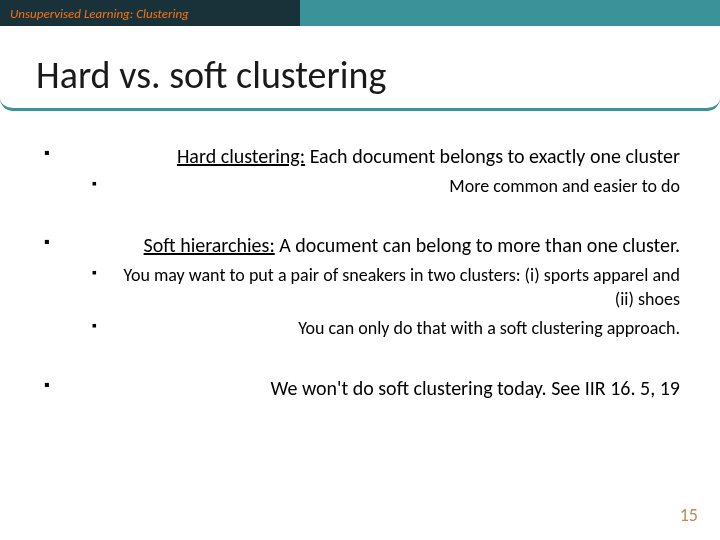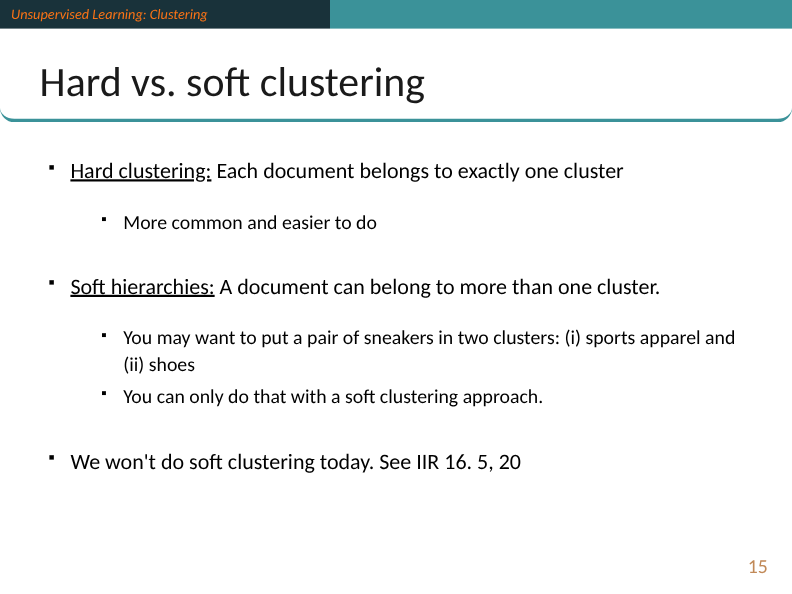--- a/index.html
+++ b/index.html
@@ -6,23 +6,23 @@
     html, body { width: 720px; height: 540px; font-family: Calibri, "Segoe UI", Arial, sans-serif; background: #fff; color: #000; }
     .slide { width: 720px; height: 540px; position: relative; background: #fff; }
     .topbar { display: flex; width: 100%; height: 26px; }
     .topbar-left { background: #19323a; color: #f97316; font-style: italic; font-size: 13px; padding: 4px 10px; display: flex; align-items: center; min-width: 300px; }
     .topbar-right { background: #3b9299; flex: 1; }
     .title-wrap { padding: 26px 36px 10px 36px; border-bottom: 3px solid #3b9299; margin: 0 0 12px 0; border-radius: 13px; }
     .title { font-size: 38px; font-weight: 400; color: #1a1a1a; }
     .content { padding: 6px 40px 0 40px; font-size: 18px; }
     ul { list-style: none; }
     li { position: relative; }
-    .lvl1 > li { padding-left: 24px; margin: 14px 0 6px 0; font-size: 20px; line-height: 1.3; }
+    .lvl1 > li { padding-left: 24px; margin: 14px 0 6px 0; font-size: 20px; line-height: 1.3; text-align: right; }
     .lvl1 > li::before { content: "▪"; position: absolute; left: 4px; top: 0; font-size: 16px; color: #000; }
-    .lvl2 { margin-top: 22px; }
+    .lvl2 { margin-top: 6px; }
     .lvl2 > li { padding-left: 24px; margin: 6px 0 6px 24px; font-size: 18px; line-height: 1.3; }
     .lvl2 > li::before { content: "▪"; position: absolute; left: 4px; top: 0; font-size: 14px; color: #000; }
     .gap { height: 14px; }
     .pagenum { position: absolute; right: 22px; bottom: 14px; color: #c18957; font-size: 18px; }
     .underl { text-decoration: underline; }
   </style>
 </head>
 <body>
 
 <div class="slide">
@@ -53,18 +53,18 @@
         <ul class="lvl2">
           <li>You may want to put a pair of sneakers in two clusters: (i) sports apparel and (ii) shoes</li>
           <li>You can only do that with a soft clustering approach.</li>
         </ul>
       </li>
     </ul>
 
     <div class="gap"></div>
 
     <ul class="lvl1">
-      <li>We won't do soft clustering today. See IIR 16. 5,  20</li>
+      <li>We won't do soft clustering today. See IIR 16. 5,  19</li>
     </ul>
   </div>
 
   <div class="pagenum">15</div>
 </div>
 
 </body></html>

